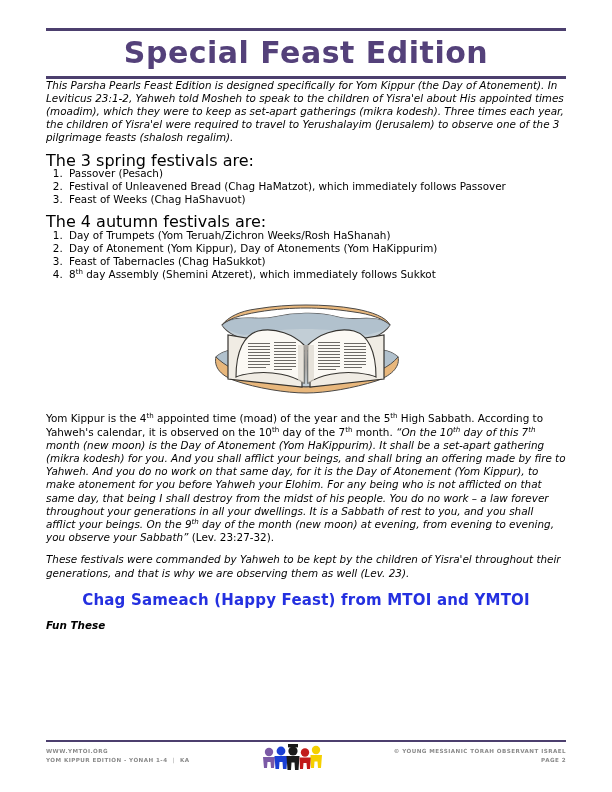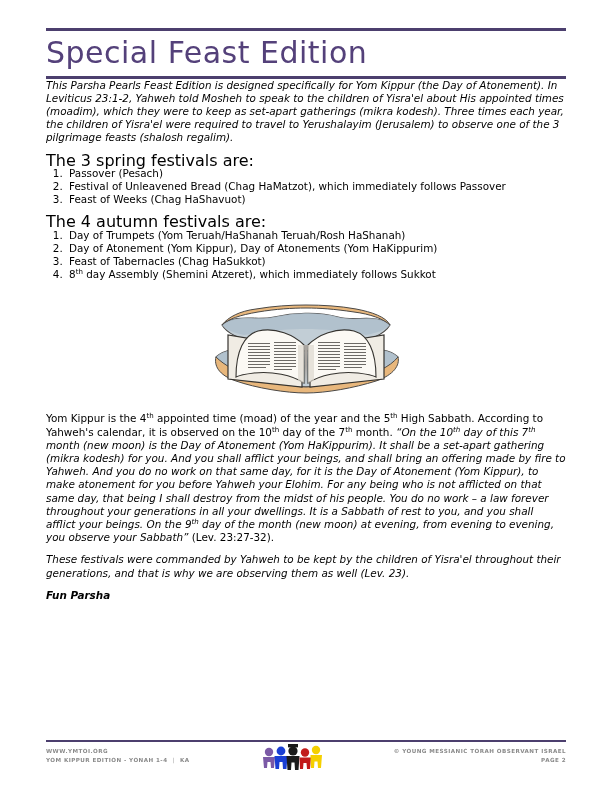--- a/index.html
+++ b/index.html
@@ -31,21 +31,22 @@
   }
   .rule {
     height: 3px;
     background: #4c3f6e;
     width: 100%;
   }
   .doc-title {
     font-family: "DejaVu Sans", sans-serif;
     color: #54417a;
     font-size: 30px;
-    font-weight: normal;
+    font-weight: bold;
+    text-align: center;
     letter-spacing: 0.5px;
     line-height: 1.25;
     padding: 3px 0 4px 0;
     margin: 0;
   }
 
   
   .section-heading {
     color: #54417a;
     font-size: 19px;
@@ -183,21 +184,21 @@
 
   <div class="list-head">The 3 spring festivals are:</div>
   <ol class="festival-list">
     <li>Passover (Pesach)</li>
     <li>Festival of Unleavened Bread (Chag HaMatzot), which immediately follows Passover</li>
     <li>Feast of Weeks (Chag HaShavuot)</li>
   </ol>
 
   <div class="list-head">The 4 autumn festivals are:</div>
   <ol class="festival-list">
-    <li>Day of Trumpets (Yom Teruah/HaShanah Teruah/Rosh HaShanah)</li>
+    <li>Day of Trumpets (Yom Teruah/Zichron Weeks/Rosh HaShanah)</li>
     <li>Day of Atonement (Yom Kippur), Day of Atonements (Yom HaKippurim)</li>
     <li>Feast of Tabernacles (Chag HaSukkot)</li>
     <li>8<sup>th</sup> day Assembly (Shemini Atzeret), which immediately follows Sukkot</li>
   </ol>
 
   <div class="illustration-wrap">
     <div class="illustration">
       <svg width="216" height="108" viewBox="0 0 216 108" xmlns="http://www.w3.org/2000/svg">
 
         <path d="M18 66 C30 54, 52 60, 70 58 C92 56, 124 56, 146 58 C166 60, 188 54, 200 66
@@ -278,22 +279,23 @@
 
         <path d="M106 54 C107 70, 107 80, 108 94 C109 80, 109 70, 110 54 Z" fill="#a9a5a0"></path>
       </svg>
     </div>
   </div>
 
   <p class="quote-para"><span>Yom Kippur is the 4</span><sup>th</sup><span> appointed time (moad) of the year and the 5</span><sup>th</sup><span> High Sabbath. According to Yahweh's calendar, it is observed on the 10</span><sup>th</sup><span> day of the 7</span><sup>th</sup><span> month. </span><i><span>“On the 10</span><sup>th</sup><span> day of this 7</span><sup>th</sup><span> month (new moon) is the Day of Atonement (Yom HaKippurim). It shall be a set-apart gathering (mikra kodesh) for you. And you shall afflict your beings, and shall bring an offering made by fire to Yahweh. And you do no work on that same day, for it is the Day of Atonement (Yom Kippur), to make atonement for you before Yahweh your Elohim. For any being who is not afflicted on that same day, that being I shall destroy from the midst of his people. You do no work – a law forever throughout your generations in all your dwellings. It is a Sabbath of rest to you, and you shall afflict your beings. On the 9</span><sup>th</sup><span> day of the month (new moon) at evening, from evening to evening, you observe your Sabbath”</span></i><span> (Lev. 23:27-32).</span></p>
 
   <p class="body-text">These festivals were commanded by Yahweh to be kept by the children of Yisra'el throughout their generations, and that is why we are observing them as well (Lev. 23).</p>
 
-
-  <div class="funfacts-head">Fun Parsha</div>
+  <div class="highlight-line">Chag Sameach (Happy Feast) from MTOI and YMTOI</div>
+
+  <div class="funfacts-head">Fun These</div>
 
   <div class="footer">
     <div class="footer-rule"></div>
     <div class="footer-cols">
 
       <div class="footer-left">
         <div>WWW.YMTOI.ORG</div>
         <div>
           <span>YOM KIPPUR EDITION - YONAH 1-4</span><span class="footer-sep">|</span><span>KA</span>
         </div>

